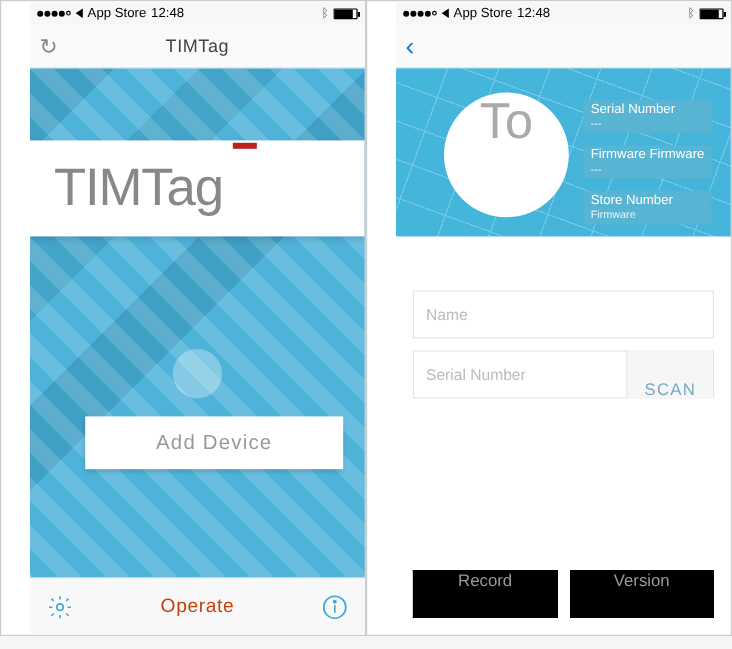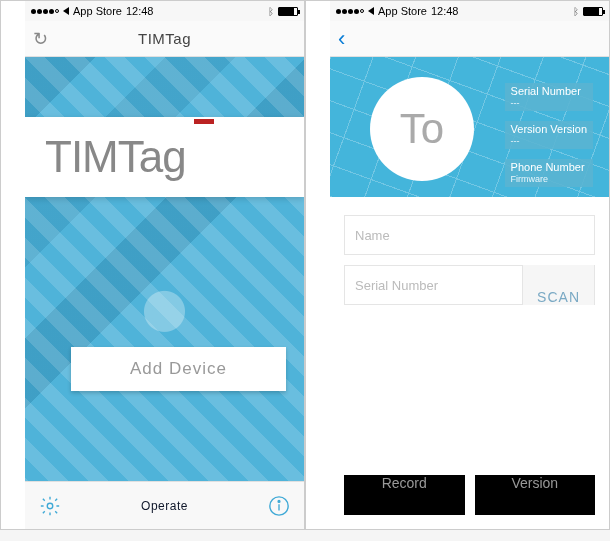--- a/index.html
+++ b/index.html
@@ -37,38 +37,38 @@
       radial-gradient(circle at 50% 60%, rgba(255,255,255,0.3) 0 20px, transparent 21px),
       #4fb3d9;
     background-size: 40px 40px, 100% 100%, auto, auto;
   }
   .brand-band { position: absolute; top: 60px; left: 0; right: 0; height: 80px; background: #fff; display: flex; align-items: center; padding-left: 20px; box-shadow: 0 2px 6px rgba(0,0,0,0.15); }
   .brand-accent { position: absolute; top: 2px; right: 90px; width: 20px; height: 5px; background: #b22; }
   .brand-text { font-size: 44px; color: #888; font-weight: 300; letter-spacing: -1px; }
   .add-device-btn { position: absolute; left: 18px; right: 18px; bottom: 90px; height: 44px; background: #fff; color: #999; font-size: 17px; display: flex; align-items: center; justify-content: center; box-shadow: 0 2px 4px rgba(0,0,0,0.2); cursor: pointer; letter-spacing: 1px; margin-left: 28px; }
 
   .bottom-bar { height: 48px; background: #f8f8f8; border-top: 1px solid #e0e0e0; display: flex; align-items: center; justify-content: space-between; padding: 0 14px; }
-  .bottom-center { font-size: 12px; color: #0f172a; letter-spacing: 0.5px; }
+  .bottom-center { font-size: 16px; color: #c2410c; letter-spacing: 0.5px; }
   .gear-icon svg, .info-icon svg { display: block; }
 
   
   .reg-header { height: 140px; background: #44b5db; position: relative; }
   .map-bg { position: absolute; inset: 0; opacity: 0.25;
     background:
       repeating-linear-gradient(20deg, #fff 0 1px, transparent 1px 30px),
       repeating-linear-gradient(110deg, #fff 0 1px, transparent 1px 40px),
       #44b5db;
   }
-  .avatar-circle { position: absolute; left: 40px; top: 20px; width: 104px; height: 104px; border-radius: 50%; background: #fff; display: flex; align-items: center; justify-content: center; overflow: hidden; }
+  .avatar-circle { position: absolute; left: 40px; top: 20px; width: 104px; height: 104px; border-radius: 50%; background: #fff; display: flex; justify-content: center; overflow: hidden; }
   .avatar-text { font-size: 42px; color: #aaa; font-weight: 300; }
   .info-labels { position: absolute; right: 16px; top: 26px; display: flex; flex-direction: column; gap: 10px; }
   .info-row { background: rgba(90,180,210,0.9); padding: 2px 6px; font-size: 11px; color: #fff; line-height: 1.2; text-align: left; }
   .info-row .sub { display: block; font-size: 9px; color: #e8f5fb; }
 
-  .reg-form { flex: 1; padding: 18px 14px; display: flex; flex-direction: column; }
+  .reg-form { flex: 1; padding: 18px 14px; display: flex; flex-direction: column; margin-top: 27px; }
   .field { height: 40px; border: 1px solid #e5e5e5; margin-bottom: 10px; display: flex; align-items: center; padding: 0 10px; font-size: 13px; color: #bbb; }
   .field-serial { display: flex; align-items: center; padding: 0; }
   .field-serial .ph { flex: 1; padding: 0 10px; color: #bbb; font-size: 13px; }
   .scan-btn { height: 40px; padding: 0 14px; background: #f6f6f6; border-left: 1px solid #e5e5e5; color: #7aa9c4; font-size: 14px; letter-spacing: 1px; display: flex; align-items: flex-end; cursor: pointer; }
 
   .reg-actions { display: flex; gap: 10px; padding: 0 14px 14px; }
   .reg-btn { flex: 1; height: 40px; background: #000000; color: #999; font-size: 14px; display: flex; justify-content: center; cursor: pointer; }
 </style>
 </head>
 <body>
@@ -167,25 +167,25 @@
       <div class="map-bg"></div>
       <div class="avatar-circle">
         <span class="avatar-text">To</span>
       </div>
       <div class="info-labels">
         <div class="info-row">
           <span>Serial Number</span>
           <span class="sub">---</span>
         </div>
         <div class="info-row">
-          <span>Version Version</span>
+          <span>Firmware Firmware</span>
           <span class="sub">---</span>
         </div>
         <div class="info-row">
-          <span>Phone Number</span>
+          <span>Store Number</span>
           <span class="sub">Firmware</span>
         </div>
       </div>
     </div>
 
     <div class="reg-form">
       <div class="field">
         <span>Name</span>
       </div>
       <div class="field field-serial">

